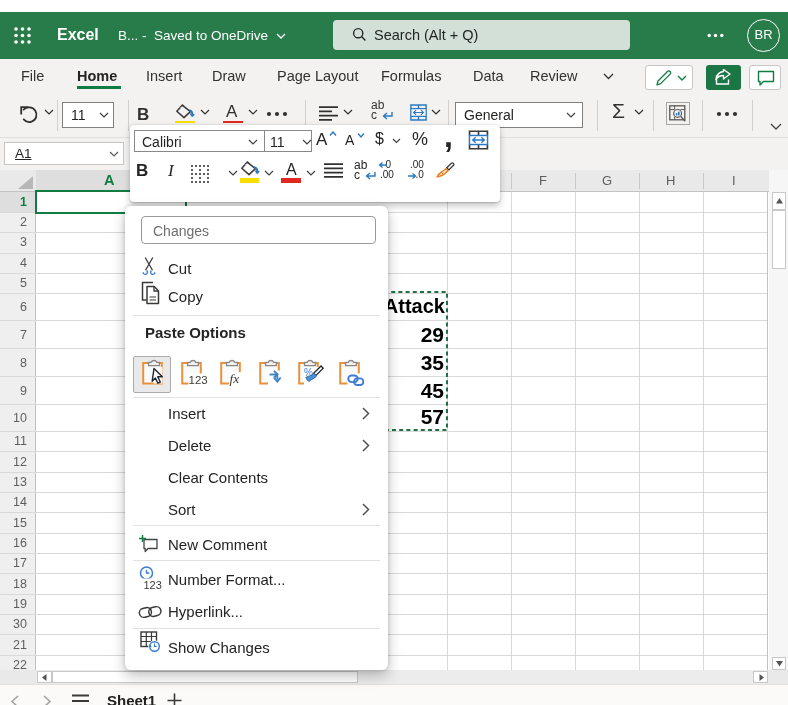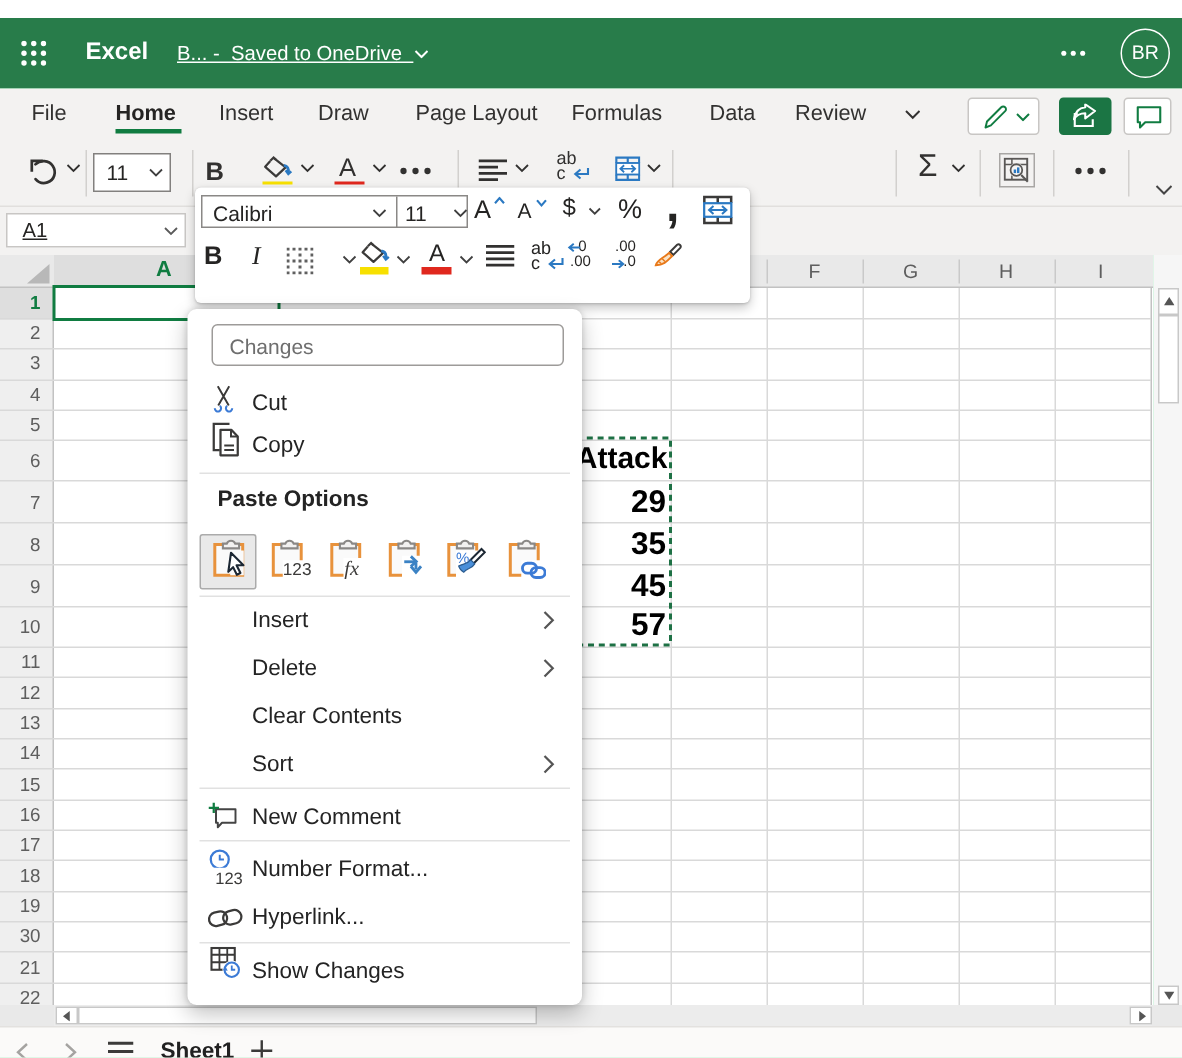--- a/index.html
+++ b/index.html
@@ -4,21 +4,21 @@
 <style>
 * { margin:0; padding:0; box-sizing:border-box; }
 html,body { width:788px; height:705px; overflow:hidden; font-family:"Liberation Sans", sans-serif; }
 #app { position:relative; width:788px; height:705px; background:#86efac; overflow:hidden;margin-top:12px; }
 .abs { position:absolute; }
 
 
 #topbar { position:absolute; left:0; top:0; width:788px; height:47px; background:#287c4a; }
 #waffle { position:absolute; left:14px; top:15px; width:17px; height:17px; }
 #brand { position:absolute; left:57px; top:14px; color:#fff; font-size:16px; font-weight:bold; }
-#doctitle { position:absolute; left:118px; top:16px; color:#fff; font-size:13.5px;text-decoration:underline; }
+#doctitle { position:absolute; left:118px; top:16px; color:#fff; font-size:13.5px; }
 #searchpill { position:absolute; left:333px; top:8px; width:297px; height:30px; background:#d2e0d7; border-radius:4px; }
 #searchpill svg { position:absolute; left:19px; top:7px; }
 #searchpill span { position:absolute; left:41px; top:7px; font-size:14.5px; color:#252525; }
 #topdots { position:absolute; left:707px; top:21px; width:17px; height:5px; }
 #avatar { position:absolute; left:747px; top:7px; width:33px; height:33px; border:1.5px solid #fff; border-radius:50%; color:#fff; font-size:13px; text-align:center; line-height:30px; }
 
 
 #ribbon { position:absolute; left:0; top:47px; width:788px; height:111px; background:#f3f2f1; }
 .tab { position:absolute; top:9px; font-size:14.5px; color:#323130; }
 #tab-underline { position:absolute; left:77px; top:27px; width:44px; height:3px; background:#107c41; }
@@ -67,20 +67,27 @@
           <circle cx="15" cy="8.5" r="1.8"></circle>
       <circle cx="2" cy="15" r="1.8"></circle>
           <circle cx="8.5" cy="15" r="1.8"></circle>
           <circle cx="15" cy="15" r="1.8"></circle>
     </g>
   </svg>
   <div id="brand">Excel</div>
   <div id="doctitle">B... -&nbsp; Saved to OneDrive&nbsp; <svg width="10" height="6" viewBox="0 0 10 6" style="margin-bottom:1px">
           <path d="M1 1l4 4 4-4" stroke="#fff" stroke-width="1.3" fill="none"></path>
         </svg></div>
+  <div id="searchpill">
+    <svg width="15" height="15" viewBox="0 0 15 15">
+          <circle cx="6.2" cy="6.2" r="4.6" stroke="#252525" stroke-width="1.4" fill="none"></circle>
+          <path d="M9.8 9.8l3.6 3.6" stroke="#252525" stroke-width="1.4"></path>
+        </svg>
+    <span>Search (Alt + Q)</span>
+  </div>
   <svg id="topdots" viewBox="0 0 17 5">
         <g fill="#fff">
           <circle cx="2.2" cy="2.5" r="1.7"></circle>
           <circle cx="8.5" cy="2.5" r="1.7"></circle>
           <circle cx="14.8" cy="2.5" r="1.7"></circle>
         </g>
       </svg>
   <div id="avatar">BR</div>
 </div>
 
@@ -177,20 +184,26 @@
 
     <svg class="abs" style="left:410px;top:10px" width="17" height="17" viewBox="0 0 19 19">
           <path d="M1 5V1.2h17V5M1 14v3.8h17V14M9.5 1.2V5M9.5 14v3.8" stroke="#2b79c2" stroke-width="1.6" fill="none"></path>
           <rect x="0.9" y="5.2" width="17.2" height="8.6" fill="#fff" stroke="#2b79c2" stroke-width="1.4"></rect>
           <path d="M4.2 9.5h10.6M6.8 6.9L4 9.5l2.8 2.6M12.2 6.9l2.8 2.6-2.8 2.6" stroke="#2b79c2" stroke-width="1.3" fill="none"></path>
         </svg>
     <svg class="abs" style="left:431px;top:15px" width="10" height="7" viewBox="0 0 10 7">
           <path d="M1 1l4 4 4-4" stroke="#323130" stroke-width="1.2" fill="none"></path>
         </svg>
     <div class="vdiv" style="left:448px"></div>
+    <div class="combo" id="general">
+          <span class="t">General</span>
+      <svg style="position:absolute;left:110px;top:9px" width="10" height="7" viewBox="0 0 10 7">
+            <path d="M1 1l4 4 4-4" stroke="#404040" stroke-width="1.2" fill="none"></path>
+          </svg>
+    </div>
     <div class="vdiv" style="left:597px"></div>
     <div class="tbx" style="left:612px;top:5px;font-size:21px">Σ</div>
     <svg class="abs" style="left:634px;top:15px" width="10" height="7" viewBox="0 0 10 7">
           <path d="M1 1l4 4 4-4" stroke="#323130" stroke-width="1.2" fill="none"></path>
         </svg>
 
     <div class="abs" style="left:666px;top:8px;width:24px;height:23px;border:1px solid #a8a6a4;background:#f3f2f1"></div>
     <svg class="abs" style="left:669px;top:11px" width="18" height="18" viewBox="0 0 18 18">
           <rect x="0.8" y="0.8" width="15" height="14" fill="none" stroke="#5a5856" stroke-width="1.3"></rect>
           <path d="M0.8 4.6h15M5.6 0.8v14" stroke="#5a5856" stroke-width="1"></path>

